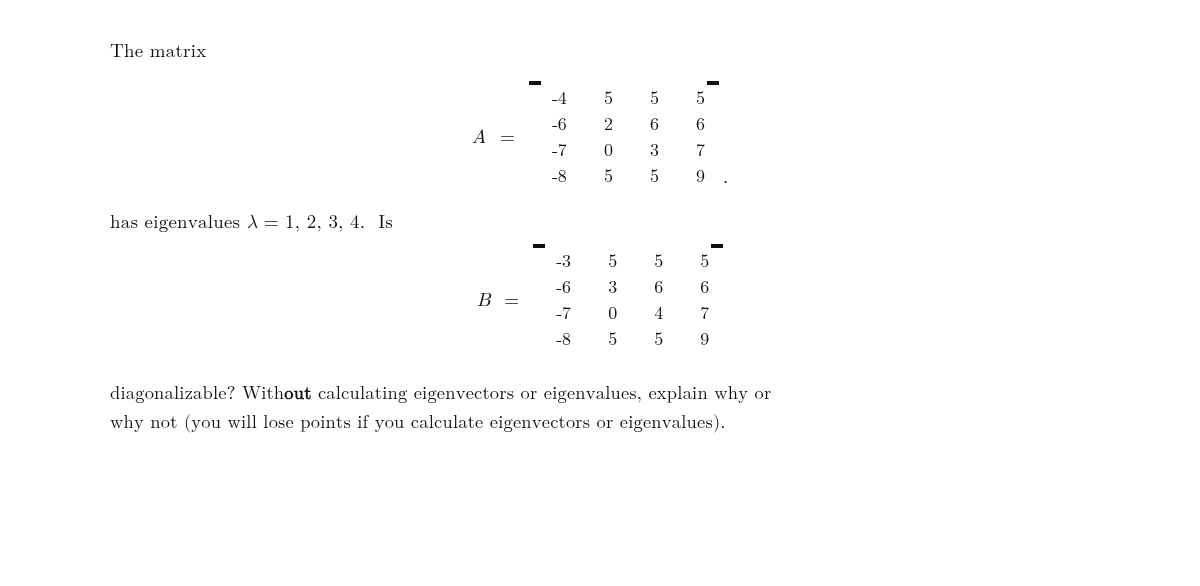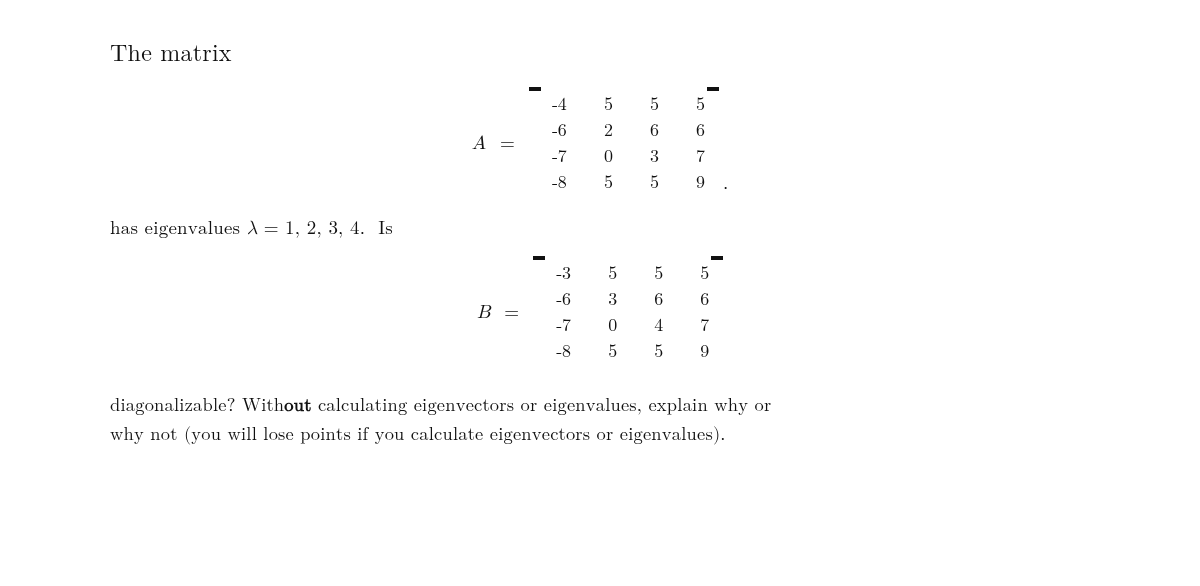--- a/index.html
+++ b/index.html
@@ -13,21 +13,21 @@
       align-items: flex-start;
       min-height: 586px;
       padding: 20px 40px;
     }
     .page {
       width: 1100px;
       max-width: 100%;
       padding: 20px 60px;
     }
     .intro-text {
-      font-size: 24px;
+      font-size: 19px;
       margin-bottom: 18px;
       letter-spacing: 0.01em;
     }
     .matrix-block {
       display: flex;
       align-items: center;
       justify-content: center;
       margin: 10px 0 18px 0;
     }
     .matrix-label {
@@ -74,21 +74,21 @@
       min-width: 24px;
     }
     .period {
       font-size: 19px;
       margin-left: 4px;
       align-self: flex-end;
       padding-bottom: 4px;
     }
     .eigenvalue-line {
       font-size: 19px;
-      margin: 8px 0 16px 0;
+      margin: 8px 0 10px 0;
       letter-spacing: 0.01em;
     }
     .lambda {
       font-style: italic;
     }
     .conclusion-text {
       font-size: 18.5px;
       margin-top: 24px;
       line-height: 1.55;
       letter-spacing: 0.01em;

